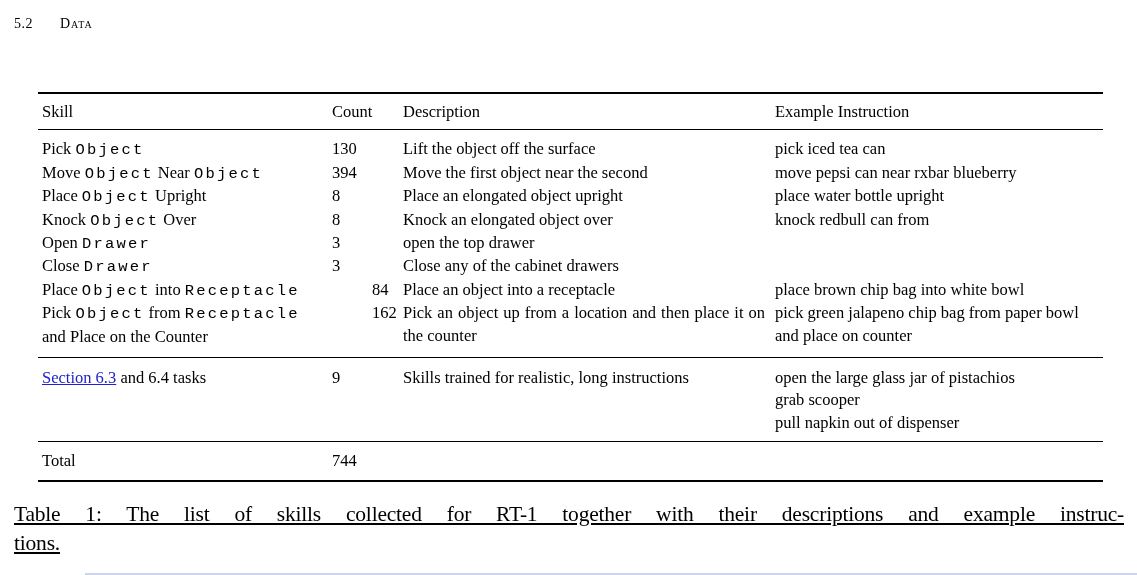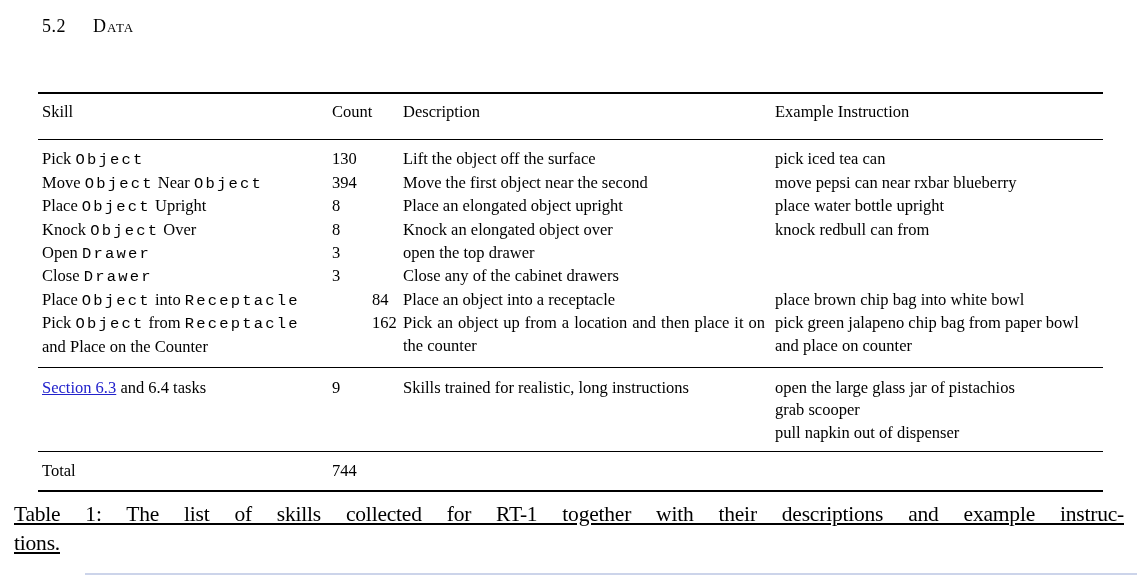--- a/index.html
+++ b/index.html
@@ -1,31 +1,31 @@
 <!DOCTYPE html>
 <html style="--link: #2222cc; --rule: #ccd4ea;"><head>
 <meta charset="utf-8">
 <style>
   html,body{margin:0;padding:0;background:#ffffff;}
   #page{
     position:relative;width:1137px;height:575px;background:#ffffff;
     font-family:"Liberation Serif", serif;color:#000;overflow:hidden;
   }
   
-  #heading{position:absolute;left:14px;top:16px;font-size:18px;margin-left:28px;}
+  #heading{position:absolute;left:14px;top:16px;font-size:14px;}
   #heading .num{letter-spacing:0.5px;}
   #heading .sc{font-variant:small-caps;margin-left:27px;letter-spacing:1px;}
   
   #tbl{
     position:absolute;left:38px;top:92px;width:1065px;
     border-top:2px solid #000;border-bottom:2px solid #000;
     font-size:16.5px;line-height:22.4px;
   }
   .block{padding:0 0 0 4px;}
-  .hdr-block{border-bottom:1px solid #000;padding-top:7px;padding-bottom:16px;}
+  .hdr-block{border-bottom:1px solid #000;padding-top:7px;padding-bottom:6px;}
   .body-block{border-bottom:1px solid #000;padding-top:8px;padding-bottom:9px;}
   .section-block{border-bottom:1px solid #000;padding-top:9px;padding-bottom:7px;}
   .total-block{padding-top:8px;padding-bottom:7px;}
   .t-row{display:grid;grid-template-columns:290px 71px 372px 1fr;align-items:start;}
   .cell-skill{white-space:nowrap;overflow:visible;}
   .cell-desc{text-align:justify;padding-right:10px;}
   .cell-ex{padding-right:2px;}
   
   .body-block .t-row:nth-child(7) .cell-count,
   .body-block .t-row:nth-child(8) .cell-count{padding-left:40px;}

